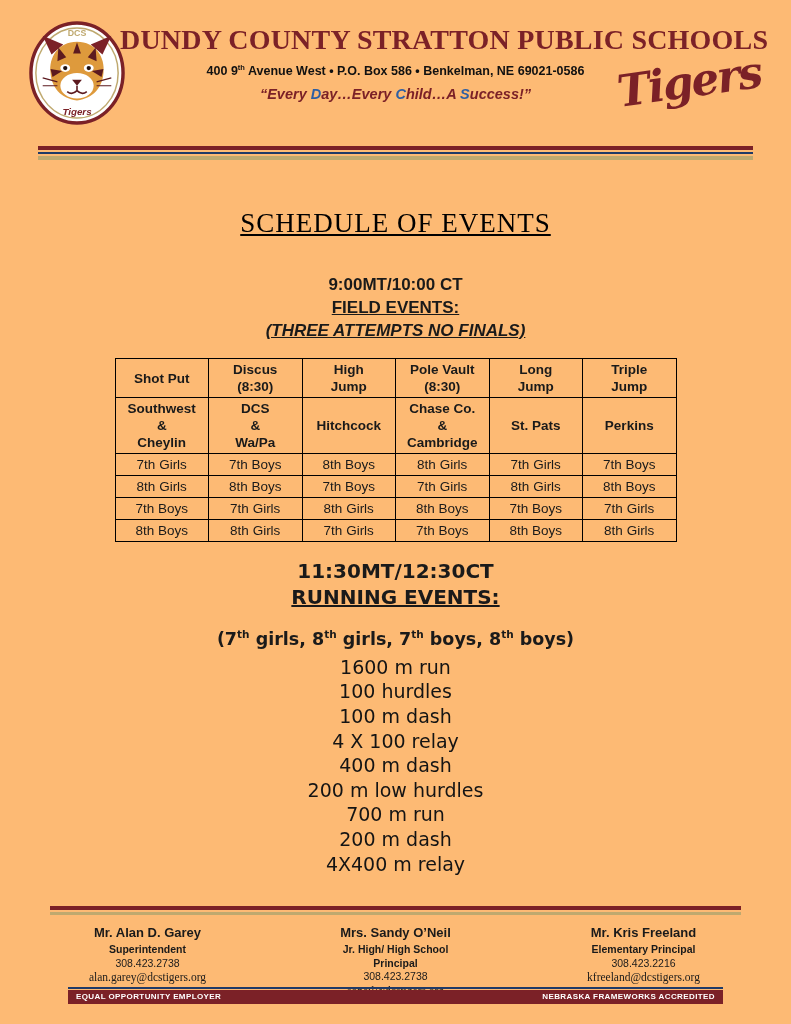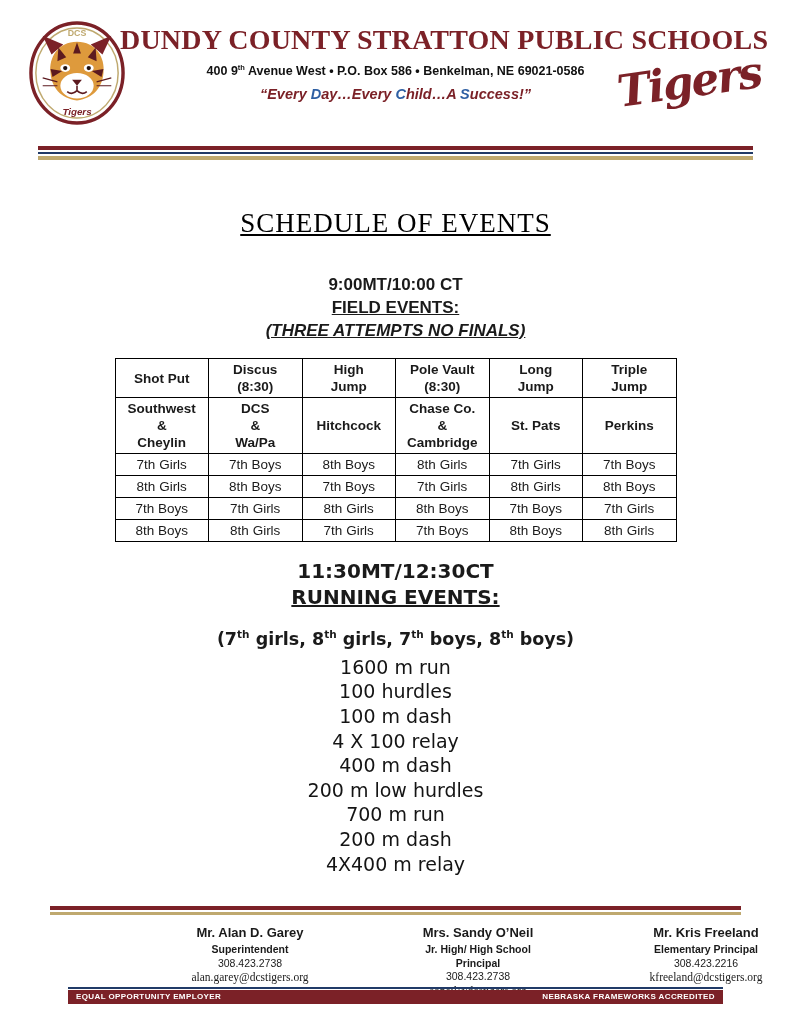--- a/index.html
+++ b/index.html
@@ -1,19 +1,19 @@
 <!DOCTYPE html>
 <html><head>
 <meta charset="utf-8">
 <style>
   * { margin: 0; padding: 0; box-sizing: border-box; }
   body { background: #888; font-family: "Liberation Sans", sans-serif; }
   .page {
     position: relative; width: 791px; height: 1024px; margin: 0 auto;
-    background: #ffffff; color: #1a1a1a; overflow: hidden;
+    background: #fdba74; color: #1a1a1a; overflow: hidden;
   }
 
   
   .header { position: relative; padding-top: 24px; height: 134px; }
   .logo { position: absolute; left: 28px; top: 20px; width: 98px; height: 106px; }
   .head-center { text-align: center; padding: 0 120px; }
   .school-name {
     font-family: "Liberation Serif", serif; font-weight: bold;
     font-size: 28px; color: #7B2127; letter-spacing: 0.2px; white-space: nowrap;
   }
@@ -53,21 +53,21 @@
 
   .running { margin-top: 16px; text-align: center; font-family: "DejaVu Sans", sans-serif; }
   .run-time { font-size: 20px; font-weight: bold; line-height: 26px; }
   .run-heading { font-size: 20px; font-weight: bold; text-decoration: underline; line-height: 26px; }
   .groups { font-size: 17.5px; font-weight: bold; line-height: 27px; margin-top: 11px; }
   .run-list { margin-top: 2px; font-size: 19px; line-height: 24.6px; color: #141414; }
 
   
   .rule-bottom { margin: 30px 50px 0; }
   .rule-bottom .gold { height: 3px; }
-  .contacts { display: flex; justify-content: flex-end; gap: 58px; margin-top: 9px; text-align: center; }
+  .contacts { display: flex; justify-content: center; gap: 78px; margin-top: 9px; text-align: center; }
   .contact { min-width: 170px; }
   .contact .name  { font-size: 13px; font-weight: bold; line-height: 17px; }
   .contact .title { font-size: 10.5px; font-weight: bold; line-height: 13.5px; white-space: pre-line; margin-top: 2px; }
   .contact .phone { font-size: 10.5px; line-height: 13.5px; }
   .contact .email { font-size: 11.5px; font-family: "Liberation Serif", serif; line-height: 14px; }
 
   .bottom-bar { position: absolute; left: 68px; right: 68px; bottom: 20px; border-radius: 6px; }
   .bottom-bar .navy-line { height: 2px; background: #203A67; margin-bottom: 1px; }
   .bottom-bar .red-strip {
     background: #7B2127; color: #fff; display: flex; justify-content: space-between;

